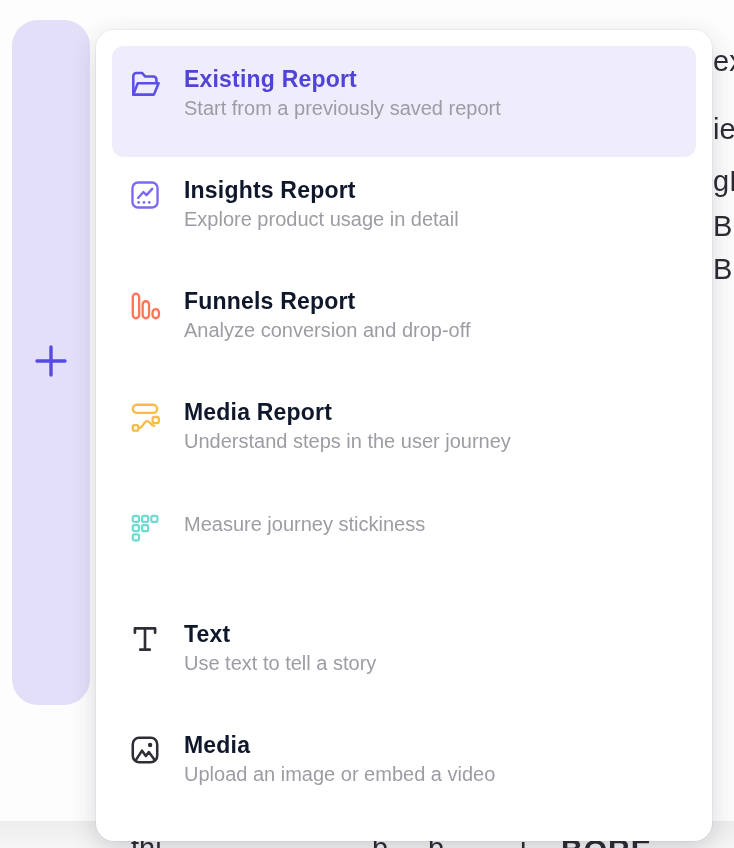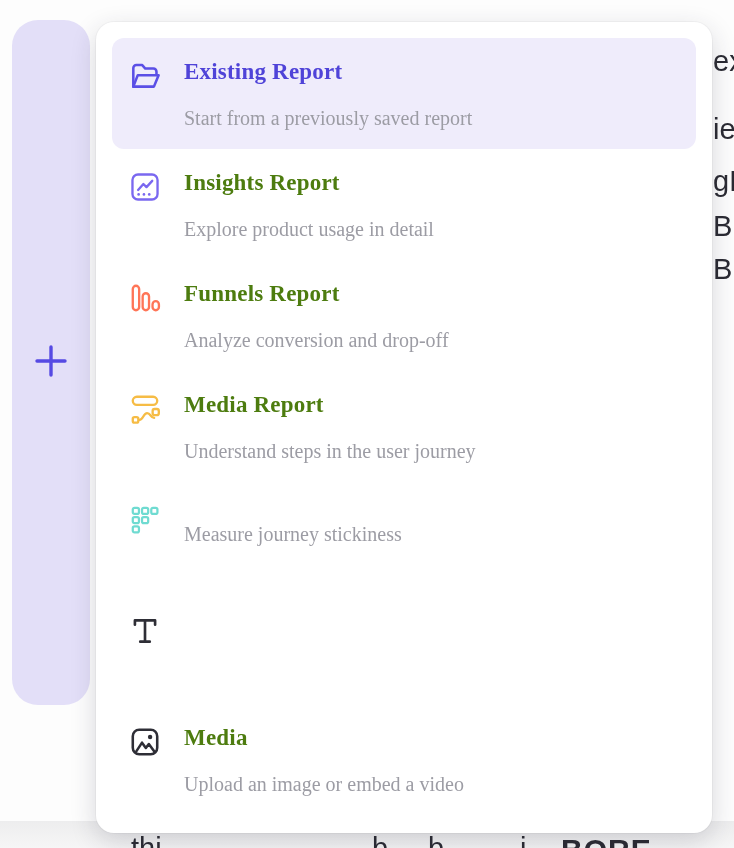--- a/index.html
+++ b/index.html
@@ -31,47 +31,46 @@
   
   .rail {
     position: absolute; left: 12px; top: 20px; width: 78px; height: 685px;
     background: #e3dff8; border-radius: 26px;
     display: flex; align-items: center; justify-content: center;
     z-index: 1; cursor: pointer;
   }
 
   
   .menu-panel {
-    position: absolute; left: 96px; top: 22px; width: 616px; height: 811px;
+    position: absolute; left: 96px; top: 30px; width: 616px; height: 811px;
     box-sizing: border-box;
     background: #ffffff; border-radius: 18px;
     box-shadow: 0 8px 26px rgba(40,40,60,.18), 0 0 0 1px rgba(0,0,0,.03);
     padding: 16px;
     z-index: 2;
-    font-family: Liberation Serif, serif;
   }
   .menu-item {
     display: flex; gap: 22px;
     box-sizing: border-box;
     min-height: 111px;
     padding: 20px 16px 0 16px;
     border-radius: 12px;
     cursor: pointer;
   }
   .menu-item.active { background: #efecfb; }
   .icon-wrap { flex: 0 0 34px; width: 34px; height: 34px; margin-top: 1px; }
   .icon-wrap svg { width: 34px; height: 34px; display: block; }
   .menu-item-text { display: flex; flex-direction: column; }
   .menu-item-title {
-    font-size: 23px; font-weight: 600; color: #4d7c0f; letter-spacing: .2px;
+    font-size: 23px; font-weight: 600; color: #0f172a; letter-spacing: .2px;
     line-height: 1.2;
   }
   .menu-item.active .menu-item-title { color: #4f43d8; }
   .menu-item-desc {
-    font-size: 20px; font-weight: 400; color: #9c9ca4; margin-top: 20px;
+    font-size: 20px; font-weight: 400; color: #9c9ca4; margin-top: 2px;
     line-height: 1.2;
   }
 </style>
 </head>
 <body>
 
 <div class="bottom-band"></div>
 <div id="right-frags">
     <span class="frag" style="left: 713px; top: 46px;">ex</span>
     <span class="frag" style="left: 713px; top: 114px;">ie</span>
@@ -169,20 +168,24 @@
       <span class="menu-item-desc">Measure journey stickiness</span>
     </span>
   </div>
 
   <div class="menu-item">
     <span class="icon-wrap" style="color: rgb(46, 46, 54);">
         <svg viewBox="0 0 32 32" fill="none" stroke="currentColor" stroke-width="2.5" stroke-linecap="round" stroke-linejoin="round">
           <path d="M6.5 10 V6 H25.5 V10 M16 6 V26 M11.5 26 H20.5"></path>
         </svg>
       </span>
+    <span class="menu-item-text">
+      <span class="menu-item-title">Text</span>
+      <span class="menu-item-desc">Use text to tell a story</span>
+    </span>
   </div>
 
   <div class="menu-item">
     <span class="icon-wrap" style="color: rgb(46, 46, 54);">
         <svg viewBox="0 0 32 32" fill="none" stroke="currentColor" stroke-width="2.4" stroke-linecap="round" stroke-linejoin="round">
           <rect x="4.5" y="4.5" width="23" height="23" rx="6"></rect>
           <circle cx="20.8" cy="11.2" r="2.1" fill="currentColor" stroke="none"></circle>
           <path d="M7.8 24.8 L13.2 16.6 L16.8 21.6 L19.6 17.9 L24.6 24.8"></path>
         </svg>
       </span>

